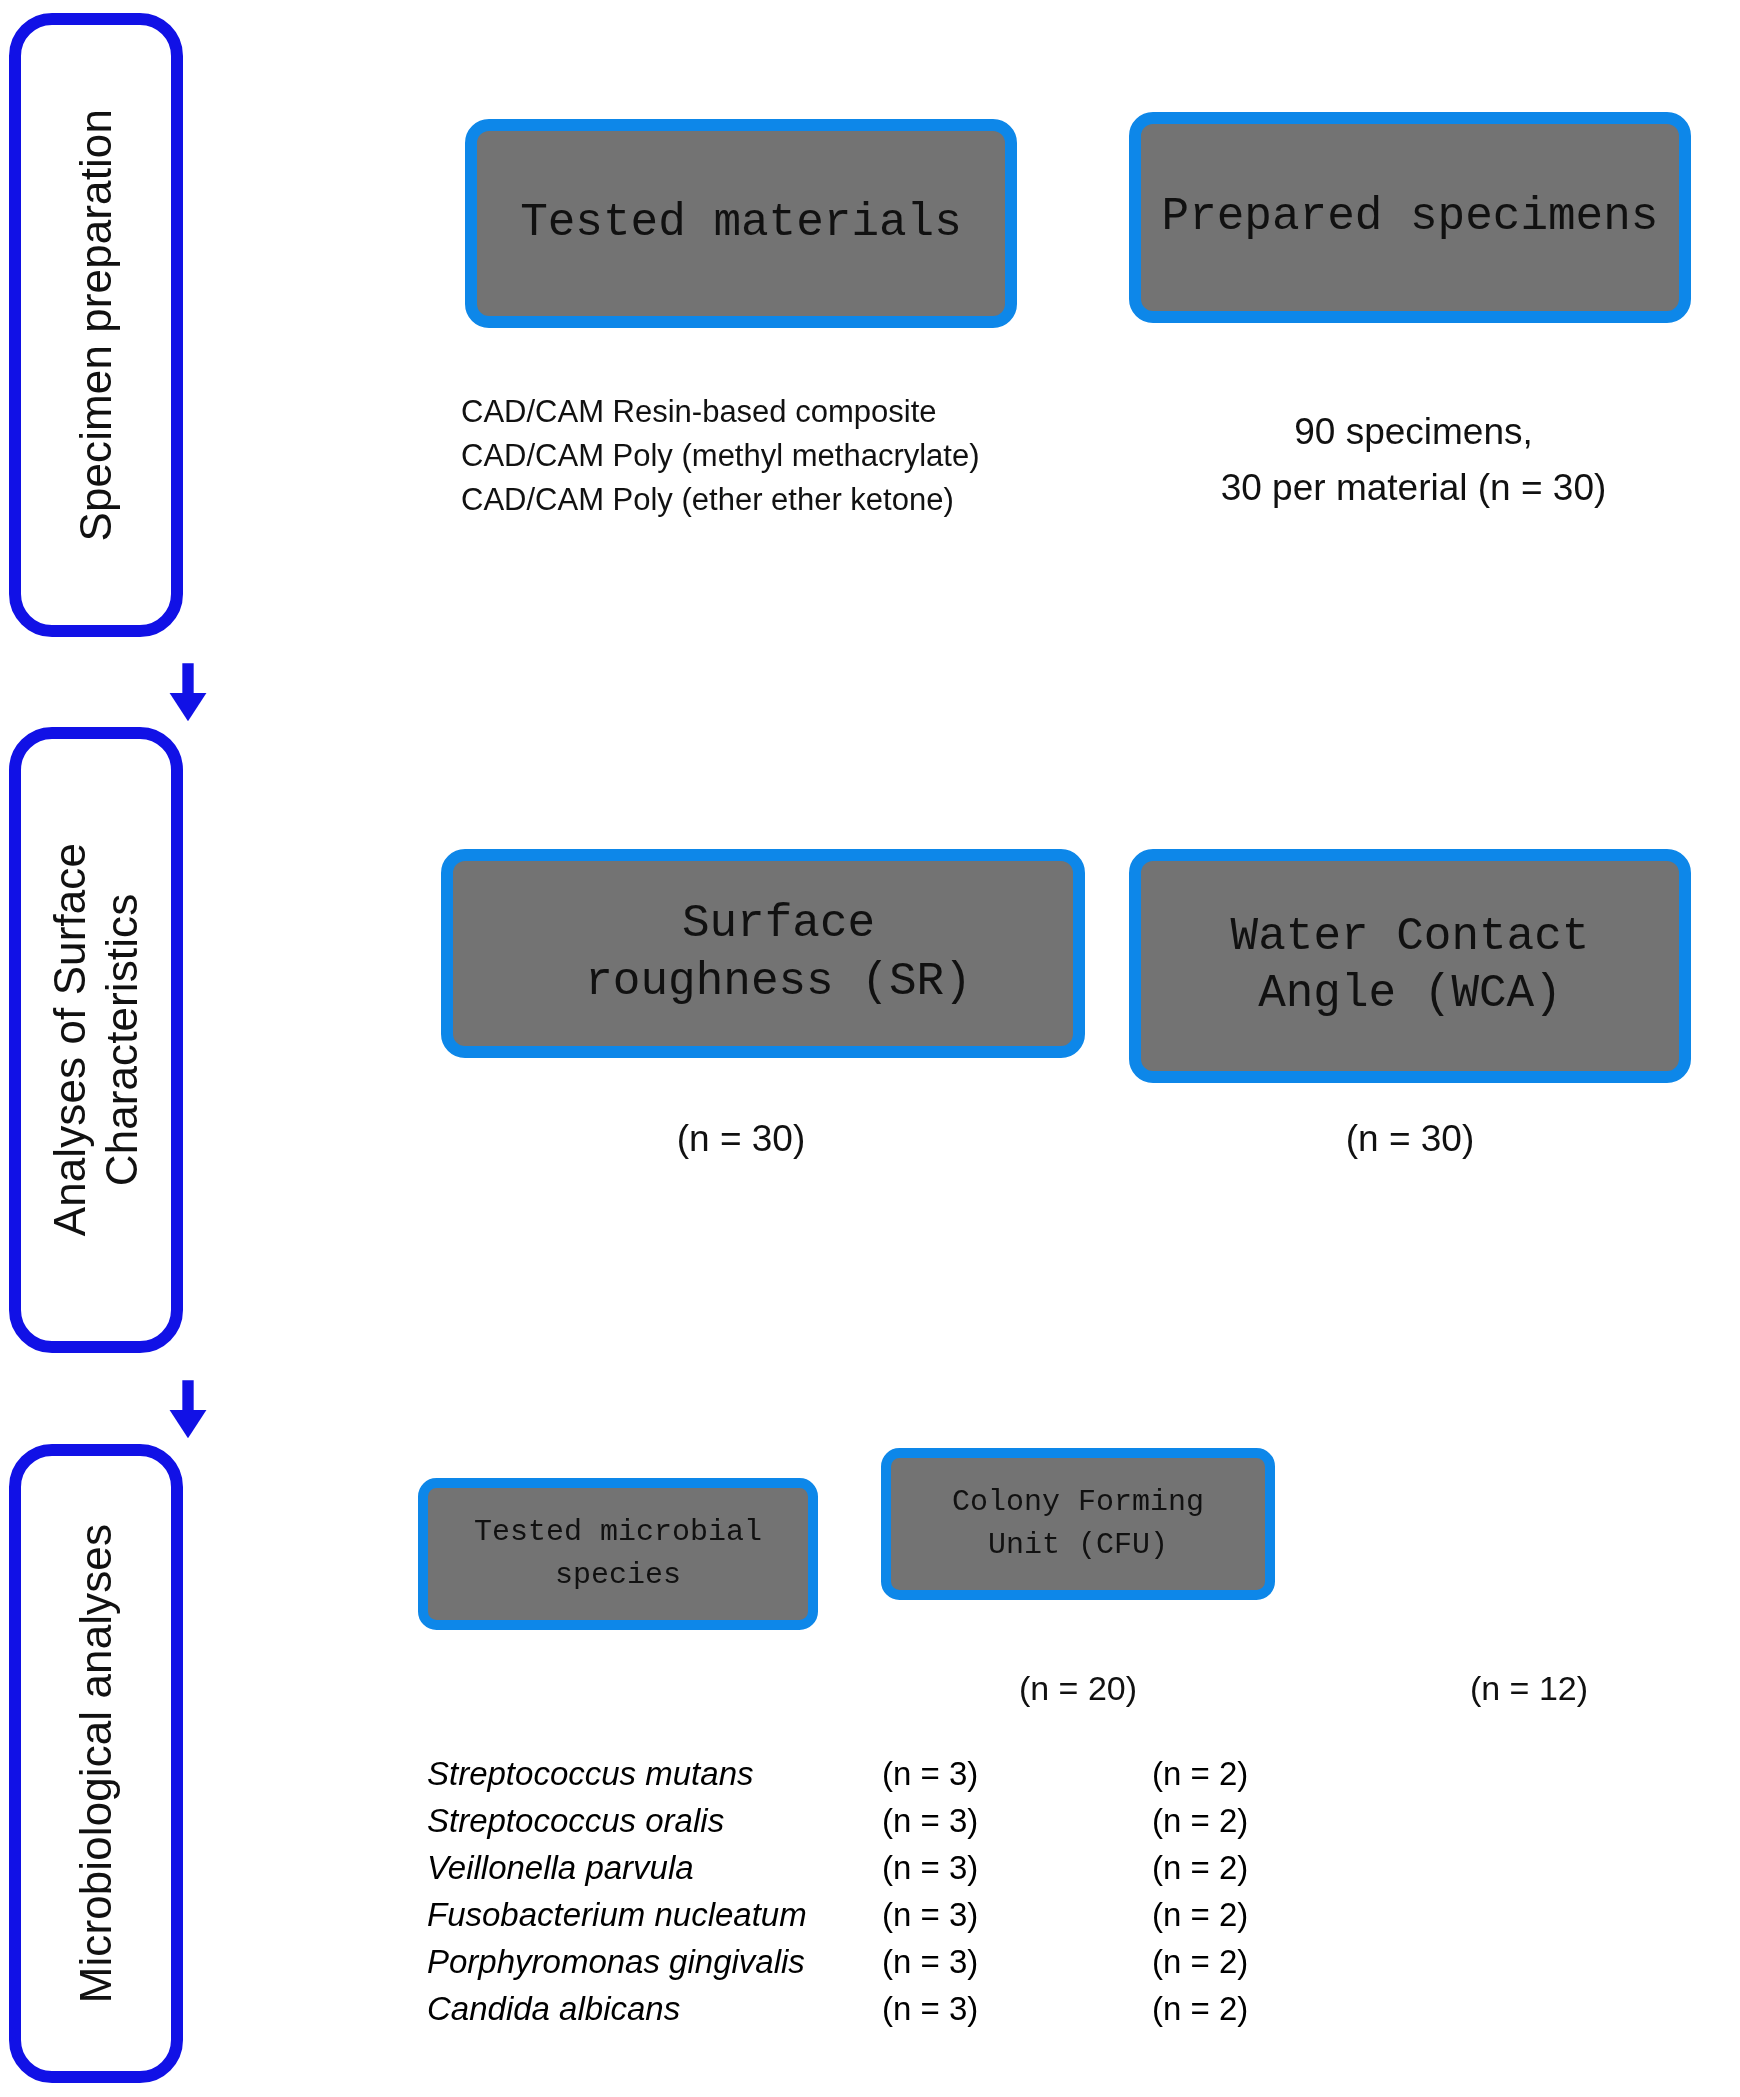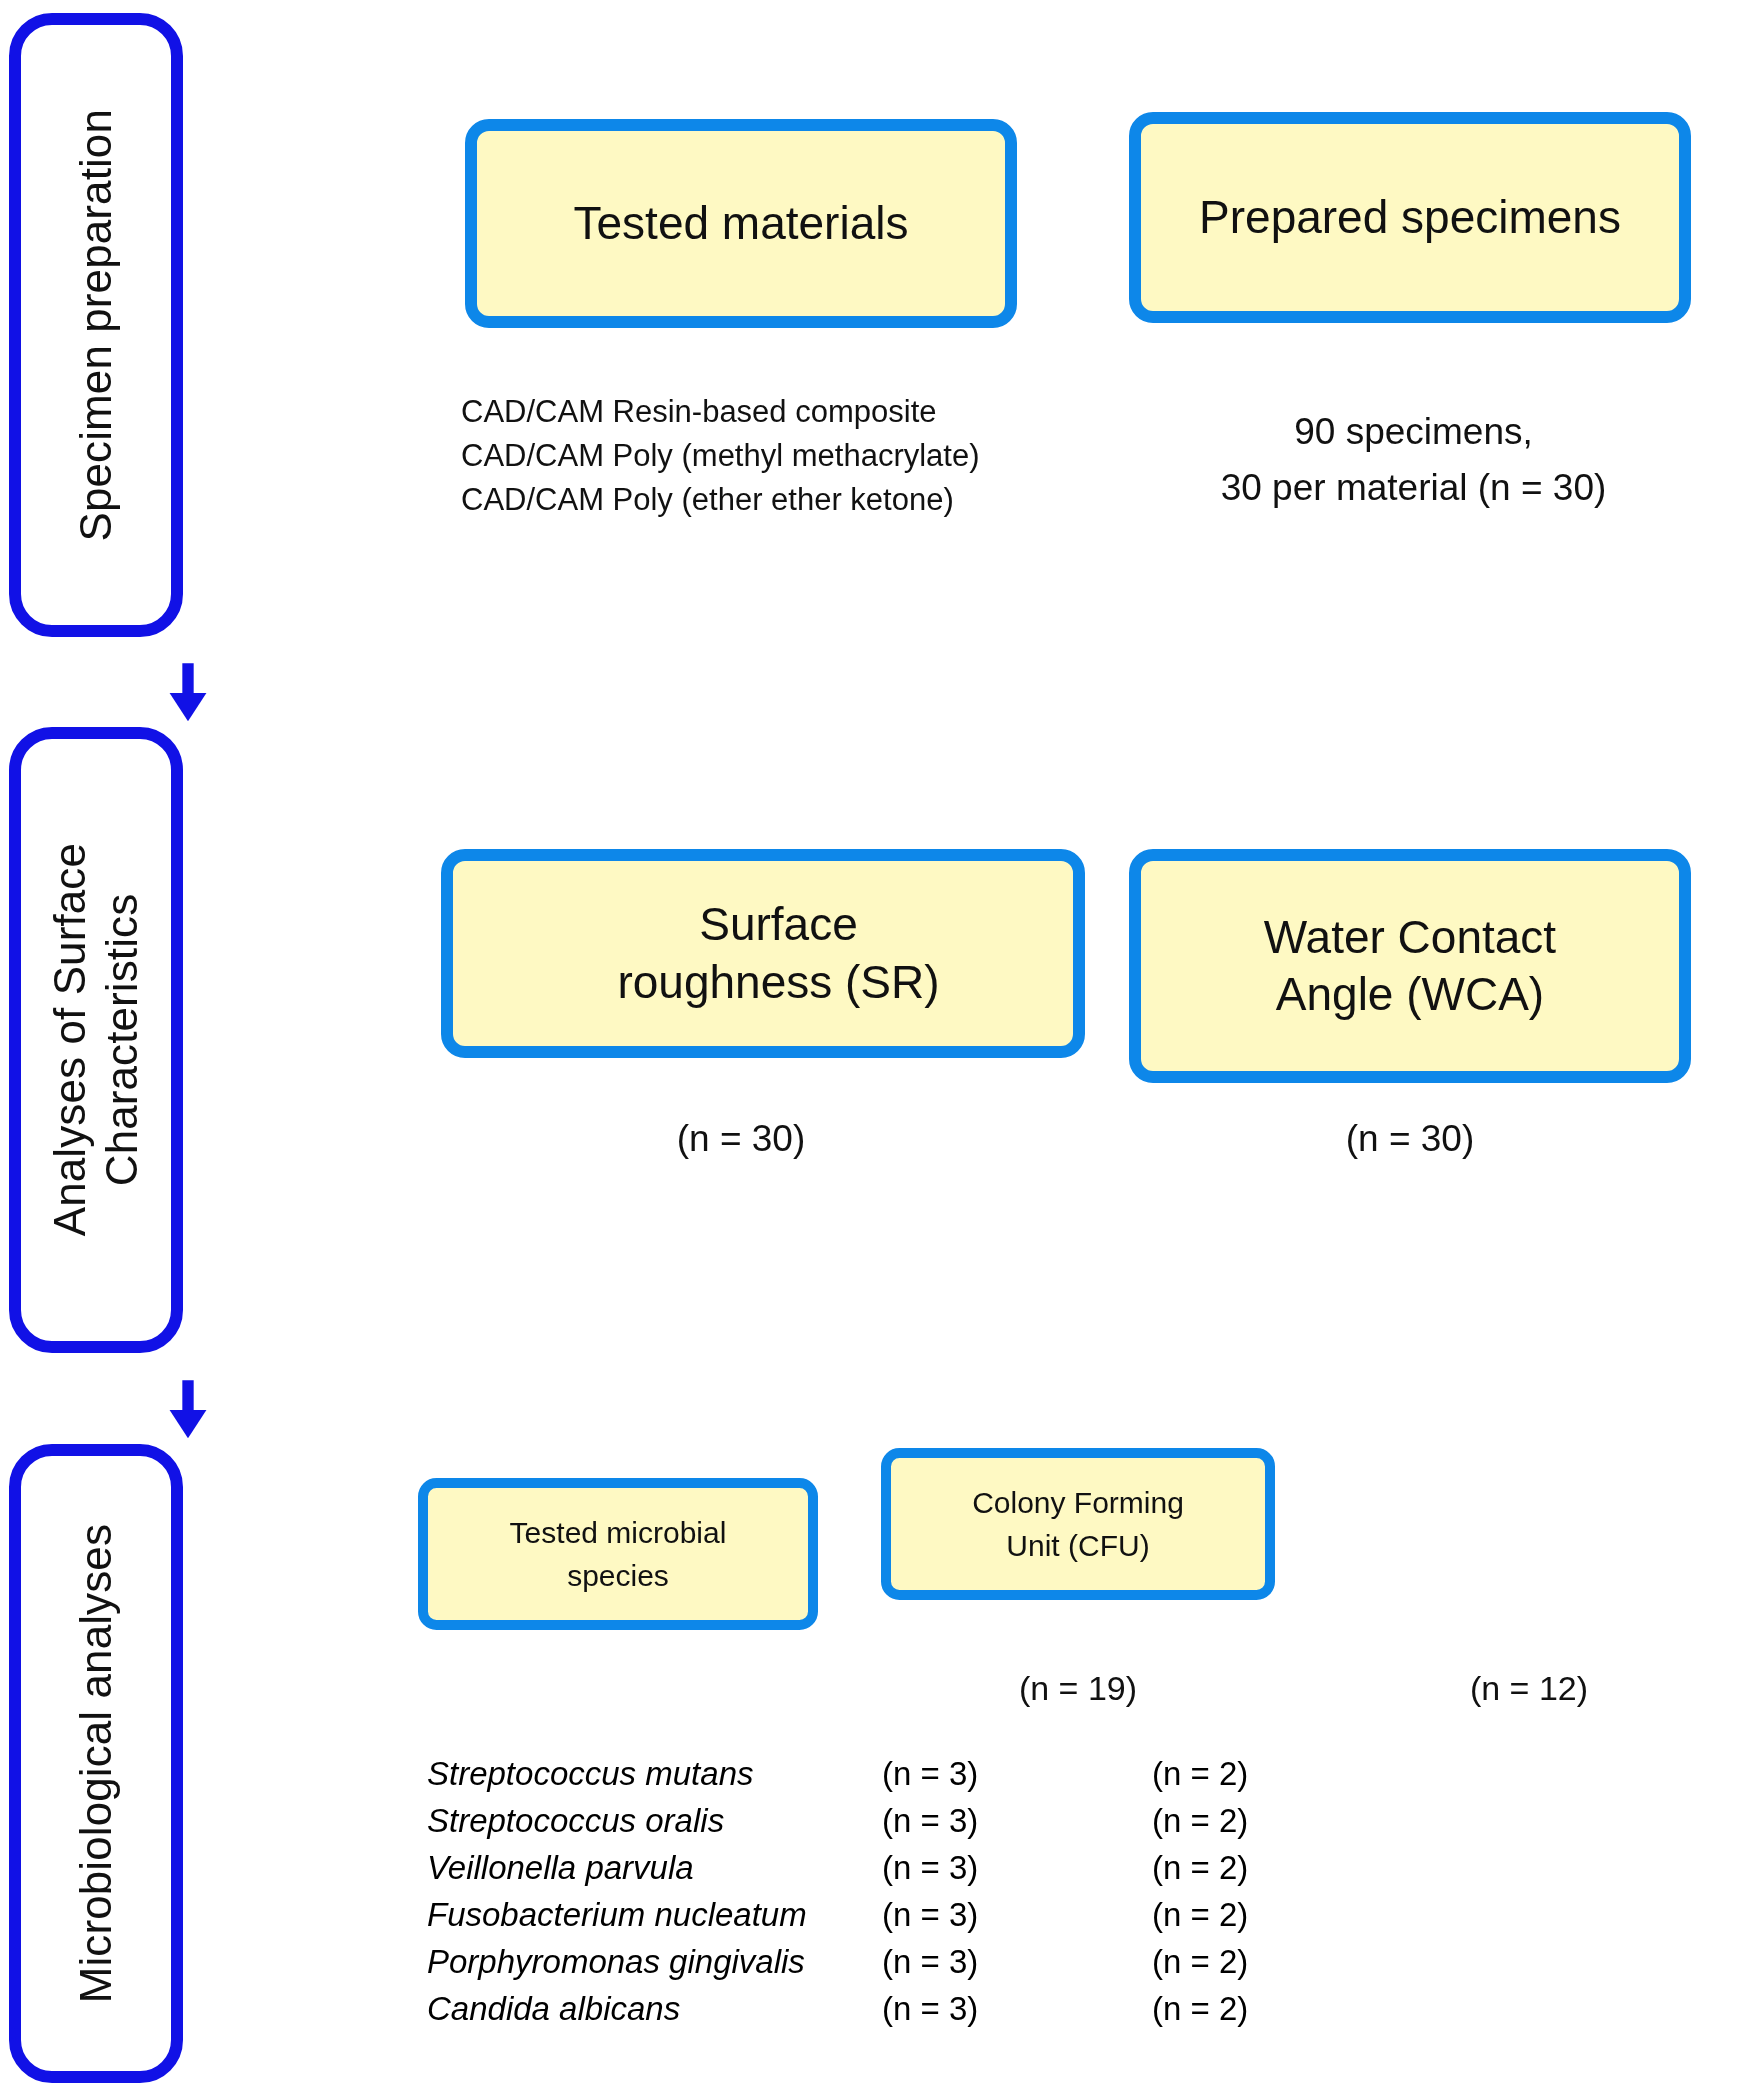--- a/index.html
+++ b/index.html
@@ -44,25 +44,26 @@
     white-space: pre;
     color: #111111;
   }
 
   
   .step-box {
     position: absolute;
     box-sizing: border-box;
     border: 12px solid var(--light-blue, #0d87e9);
     border-radius: 24px;
-    background: #fef9c3;
+    background: #737373;
     display: flex;
     align-items: center;
     justify-content: center;
     text-align: center;
+    font-family: Liberation Mono, monospace;
   }
   .step-box.small {
     border-width: 10.7px;
     border-radius: 18.5px;
   }
   .step-label {
     font-size: 46px;
     line-height: 1.25;
     white-space: pre-line;
     color: #111111;
@@ -186,21 +187,21 @@
     <div class="step-label">Tested microbial
 species</div>
   </div>
 
   <div class="step-box small" style="left: 881px; top: 1448px; width: 394px; height: 152px; border-color: rgb(13, 135, 233);">
     <div class="step-label">Colony Forming
 Unit (CFU)</div>
   </div>
 
 
-  <div class="caption center" style="left:881px; top:1664px; width:394px; font-size:34px;">(n = 19)</div>
+  <div class="caption center" style="left:881px; top:1664px; width:394px; font-size:34px;">(n = 20)</div>
 
   <div class="caption center" style="left:1329px; top:1664px; width:400px; font-size:34px;">(n = 12)</div>
 
   <div class="species-table" style="left:427px; top:1757px;">
 
     <div class="species-row">
       <span class="species-name">Streptococcus mutans</span>
       <span class="species-cfu">(n = 3)</span>
       <span class="species-sem">(n = 2)</span>
     </div>

